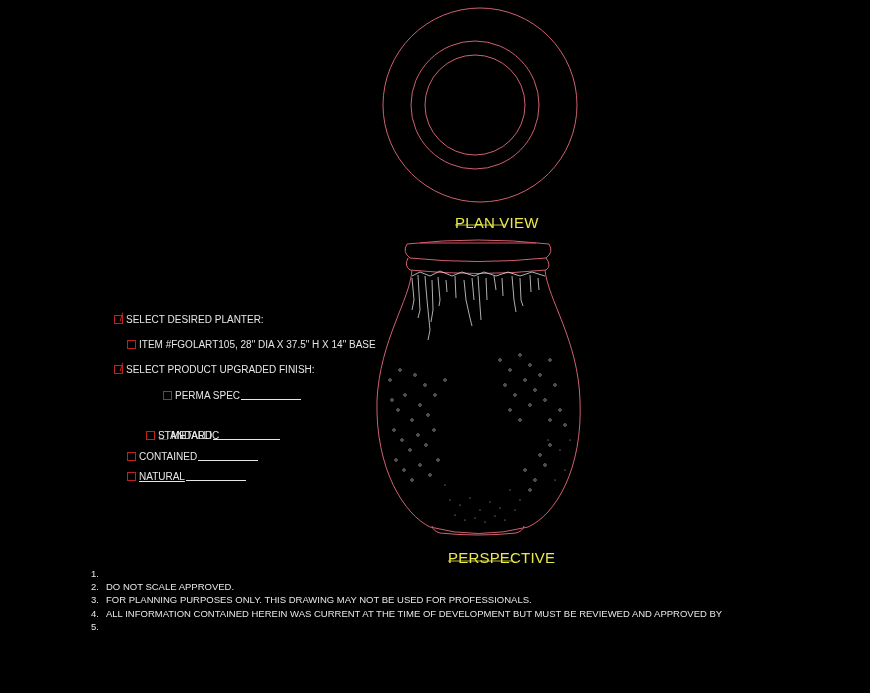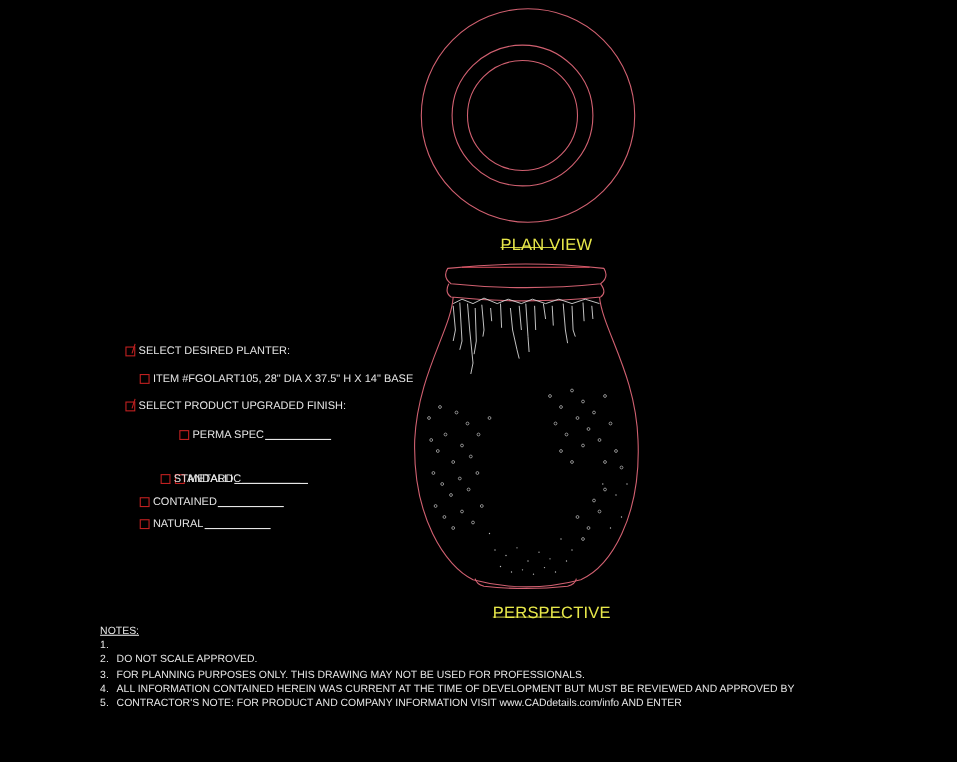--- a/index.html
+++ b/index.html
@@ -168,28 +168,27 @@
 <div class="check-row" style="left:127px; top:430px;margin-left:19px;">
   <span class="box"></span>
   <span>STANDARD</span>
   <span class="blank" style="width:60px;"></span>
 </div>
 <div class="check-row" style="left:127px; top:451px;">
   <span class="box"></span>
   <span>CONTAINED</span>
   <span class="blank" style="width:60px;"></span>
 </div>
-<div class="check-row" style="left:127px; top:471px;">
+<div class="check-row" style="left:127px; top:471px;text-decoration:underline;">
   <span class="box"></span>
   <span>NATURAL</span>
   <span class="blank" style="width:60px;"></span>
 </div>
 
 <div class="notes">
-  <div class="title">NOTES:</div>
   <div class="note">
     <span class="num">1.</span>
   </div>
   <div class="note">
     <span class="num">2.</span>
     <div>
         <div>DO NOT SCALE APPROVED.</div>
       </div>
   </div>
   <div class="note">
@@ -200,16 +199,15 @@
   </div>
   <div class="note">
     <span class="num">4.</span>
     <div>
       <div>ALL INFORMATION CONTAINED HEREIN WAS CURRENT AT THE TIME OF DEVELOPMENT BUT MUST BE REVIEWED AND APPROVED BY</div>
     </div>
   </div>
   <div class="note">
     <span class="num">5.</span>
     <div>
-      <div>CONTRACTOR'S NOTE: FOR PRODUCT AND COMPANY INFORMATION VISIT www.CADdetails.com/info AND ENTER</div>
     </div>
   </div>
 </div>
 
 </body></html>

